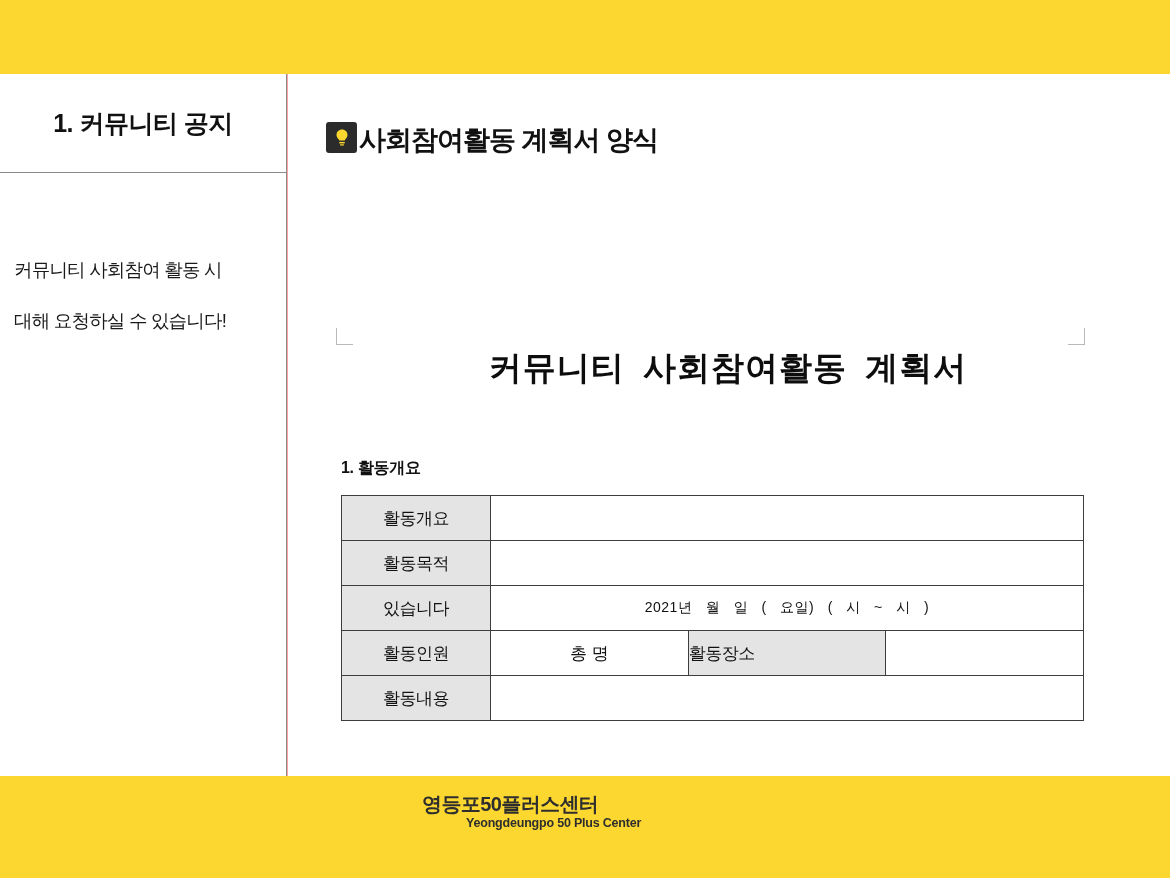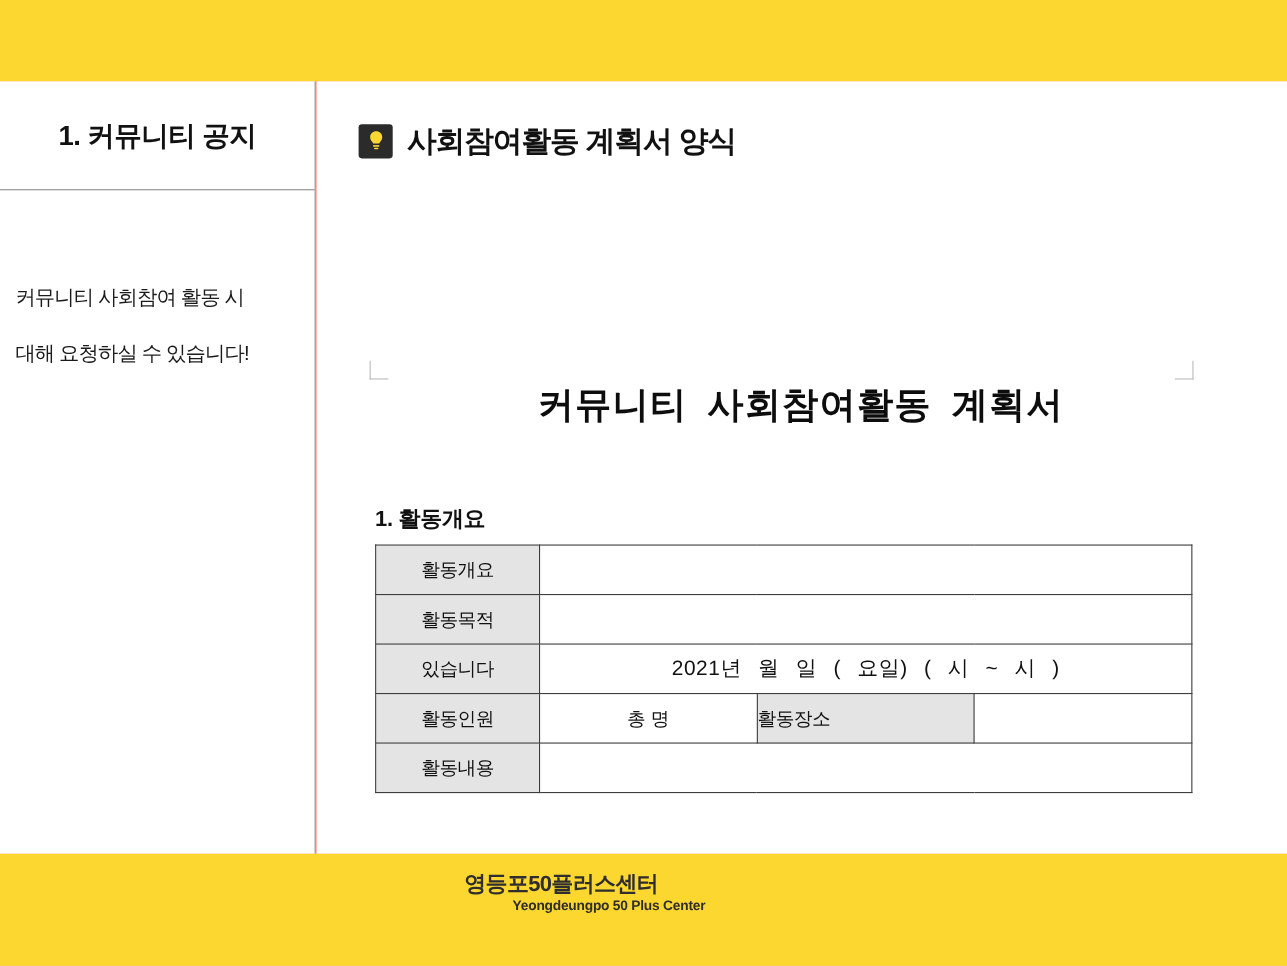--- a/index.html
+++ b/index.html
@@ -73,24 +73,24 @@
   }
   
   .right-col {
     position: absolute;
     left: 288px; top: 74px;
     width: 882px; height: 702px;
     background: #ffffff;
   }
   .section-head {
     position: absolute;
-    left: 38px; top: 36px;
-    display: flex;
-    align-items: center;
-    gap: 13px;
+    left: 38px; top: 48px;
+    display: flex;
+    align-items: flex-start;
+    gap: 2px;
   }
   .bulb-badge {
     width: 31px; height: 31px;
     background: #2b2b2b;
     border-radius: 3px;
     display: flex;
     align-items: center;
     justify-content: center;
   }
   .bulb-badge svg { display: block; }
@@ -121,21 +121,21 @@
     text-align: center;
     font-size: 33px;
     font-weight: bold;
     color: #0d0d0d;
     letter-spacing: 1px;
     word-spacing: 8px;
   }
   .doc-subhead {
     position: absolute;
     left: 13px; top: 208px;
-    font-size: 20px;
+    font-size: 16px;
     font-weight: bold;
     color: #111111;
     letter-spacing: -0.3px;
   }
   table.form {
     position: absolute;
     left: 13px; top: 245px;
     width: 743px;
     border-collapse: collapse;
     table-layout: fixed;
@@ -151,21 +151,21 @@
     background: #e4e4e4;
     text-align: center;
     width: 148px;
     letter-spacing: -0.5px;
   }
   td.value {
     background: #ffffff;
     text-align: center;
   }
   td.value.sched {
-    font-size: 19px;
+    font-size: 14px;
     letter-spacing: 0.5px;
     word-spacing: 9px;
   }
   td.tall {
     height: 103px;
     vertical-align: middle;
   }
   td.sub-label {
     background: #e4e4e4;
     width: 152px;

